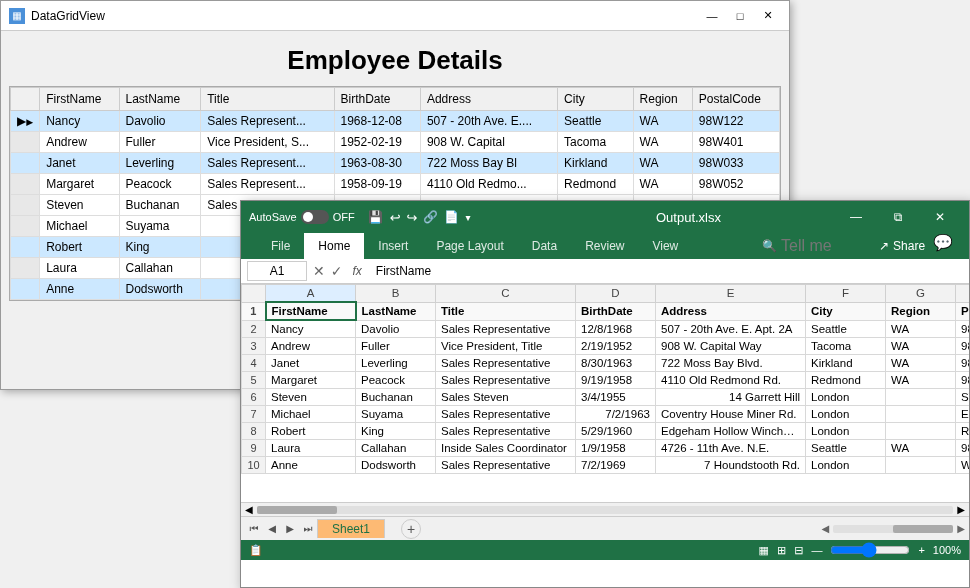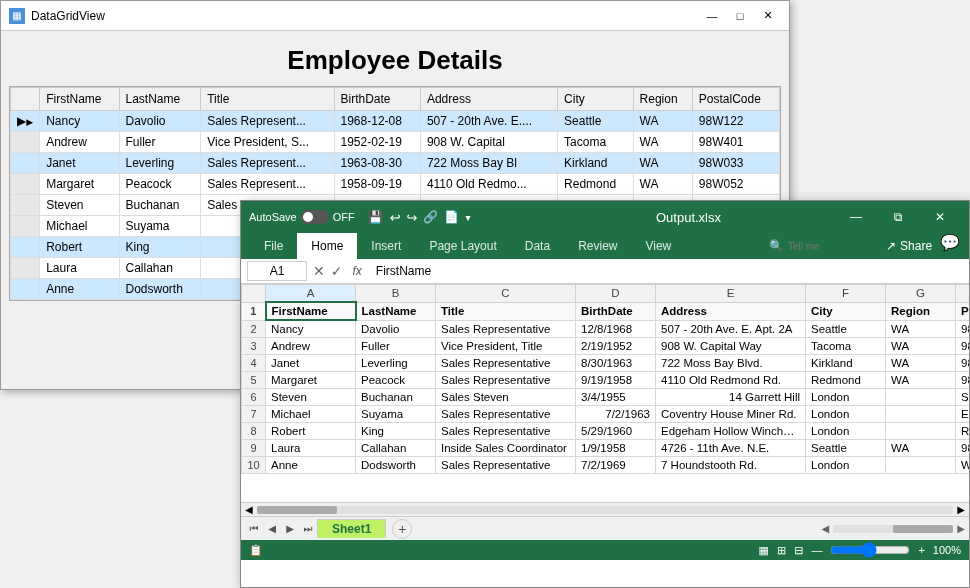--- a/index.html
+++ b/index.html
@@ -138,21 +138,21 @@
     .excel-title-center { flex: 1; text-align: center; font-size: 13px; }
     .excel-win-controls { display: flex; gap: 0; }
     .excel-win-btn {
       width: 42px; height: 32px;
       display: flex; align-items: center; justify-content: center;
       font-size: 12px; cursor: pointer; color: white;
       background: transparent; border: none;
     }
     .ribbon-tabs {
       display: flex;
-      padding: 0 9px;
+      padding: 0 16px;
       background: #1f7145;
     }
     .ribbon-tab {
       padding: 6px 14px;
       color: white;
       font-size: 12px;
       cursor: pointer;
       opacity: 0.85;
     }
     .ribbon-tab.active { background: #fff; color: #000; opacity: 1; }
@@ -238,27 +238,27 @@
     }
     .sheet-nav-btn {
       width: 18px; height: 18px;
       display: flex; align-items: center; justify-content: center;
       font-size: 10px; cursor: pointer; color: #555;
       border: none; background: transparent;
     }
     .sheet-tab {
       padding: 2px 14px;
       border: 1px solid #ccc;
-      background: #bef264;
+      background: #fdba74;
       font-size: 12px;
       cursor: pointer;
       border-bottom: none;
       color: #1f7145;
-      font-weight: bold;
-      margin-right: 2px;
+      font-weight: normal;
+      margin-right: 12px;
     }
     .add-sheet-btn {
       width: 20px; height: 20px;
       display: flex; align-items: center; justify-content: center;
       border: 1px solid #ccc;
       border-radius: 50%;
       font-size: 14px;
       cursor: pointer;
       color: #555;
       background: transparent;
@@ -291,21 +291,21 @@
       display: flex;
       align-items: center;
       gap: 4px;
       color: #666;
       font-size: 12px;
       margin-left: 8px;
     }
     .search-tell-input {
       border: none;
       outline: none;
-      font-size: 10px;
+      font-size: 16px;
       background: transparent;
       width: 90px;
       color: #666;
     }
     .share-btn {
       margin-left: auto;
       display: flex;
       align-items: center;
       gap: 4px;
       font-size: 12px;
@@ -623,21 +623,21 @@
               <td style="min-width: 80px;">Seattle</td>
               <td style="min-width: 60px;">WA</td>
               <td style="min-width: 90px;">98W105</td>
             </tr>
             <tr>
               <td class="row-num">10</td>
               <td style="min-width: 90px;">Anne</td>
               <td style="min-width: 80px;">Dodsworth</td>
               <td style="min-width: 140px;">Sales Representative</td>
               <td style="min-width: 80px;">7/2/1969</td>
-              <td style="min-width: 150px;">7 Houndstooth Rd.</td>
+              <td style="min-width: 150px; text-align: right;">7 Houndstooth Rd.</td>
               <td style="min-width: 80px;">London</td>
               <td style="min-width: 60px;"></td>
               <td style="min-width: 90px;">WG2 7LT</td>
             </tr>
           </tbody>
       </table>
     </div>
 
     <div class="h-scroll">
       <span style="font-size:10px;cursor:pointer;">◀</span>

